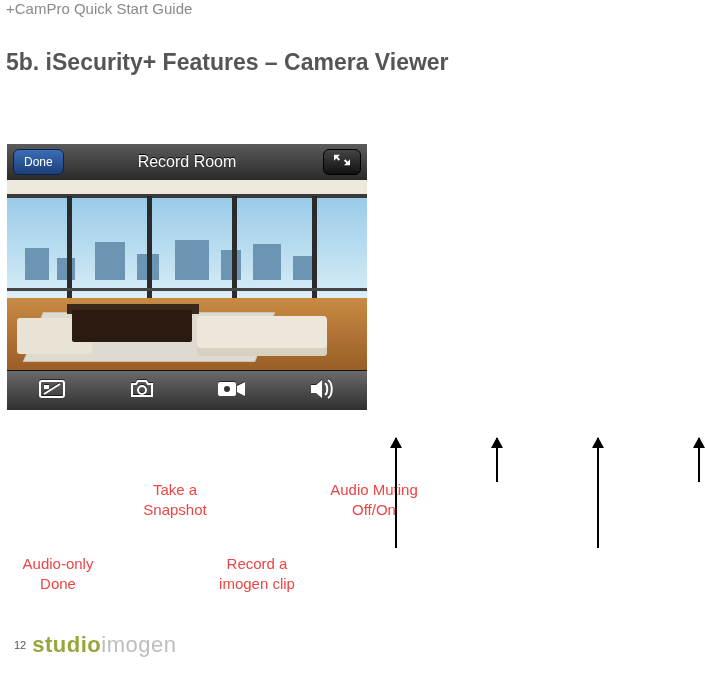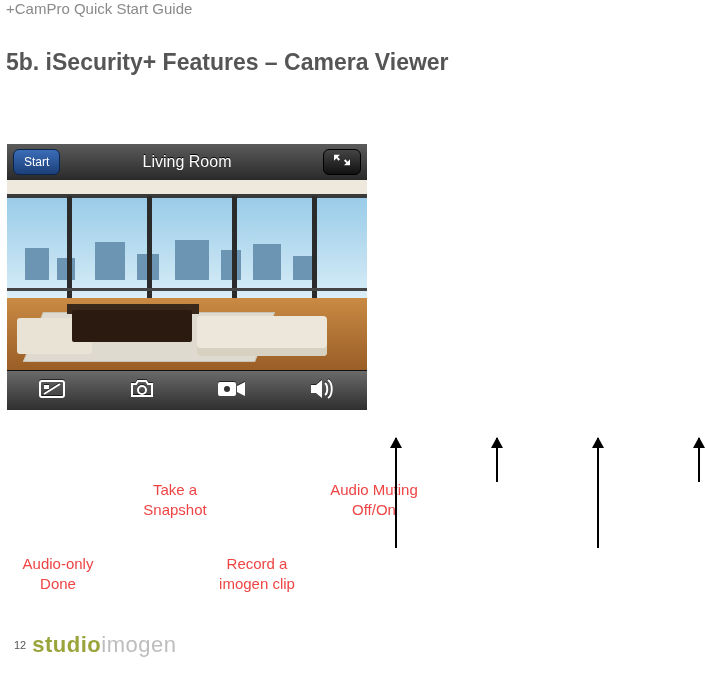--- a/index.html
+++ b/index.html
@@ -57,22 +57,22 @@
 </style>
 </head>
 <body>
 <div class="page">
 
 <div class="header">+CamPro Quick Start Guide</div>
 <div class="section-title">5b. iSecurity+ Features – Camera Viewer</div>
 
 <div class="phone">
   <div class="topbar">
-    <div class="done-btn">Start</div>
-    <div class="cam-title">Living Room</div>
+    <div class="done-btn">Done</div>
+    <div class="cam-title">Record Room</div>
     <div class="expand-btn">
       <span>
         <svg viewBox="0 0 24 20" fill="#fff">
               <path d="M2 2h7L5.5 5.5 9 9 7 11 3.5 7.5 0 11V2h2zm20 16h-7l3.5-3.5L15 11l2-2 3.5 3.5L24 9v9h-2z"></path>
             </svg>
       </span>
     </div>
   </div>
   <div class="feed">
     <div class="sky"></div>

